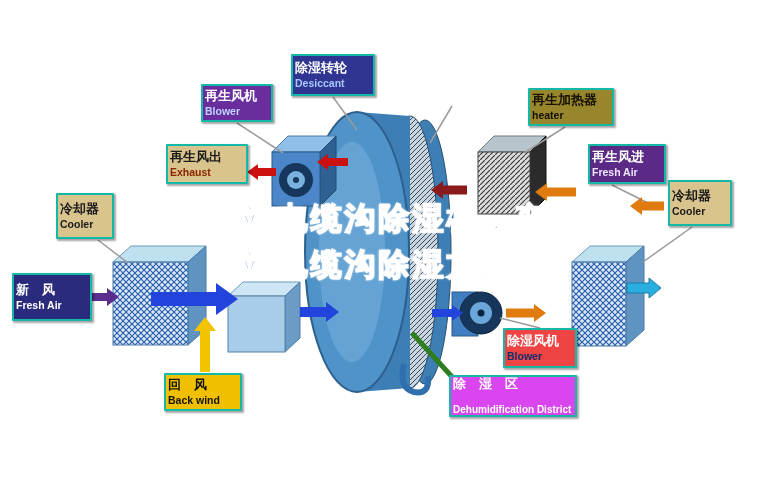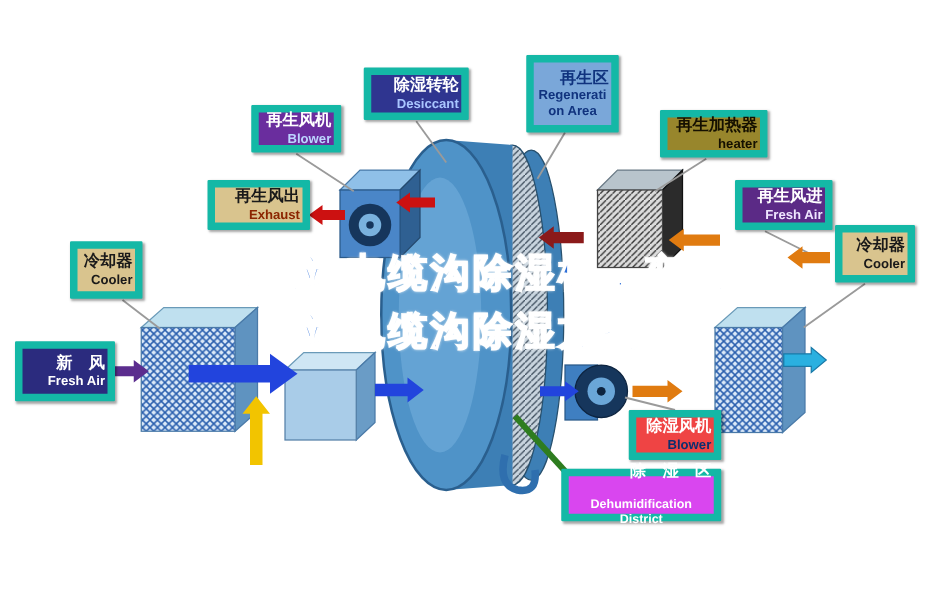--- a/index.html
+++ b/index.html
@@ -4,22 +4,22 @@
 <style>
   html,body{margin:0;padding:0;background:#fff;}
   .canvas{
     position:relative;width:757px;height:488px;background:#ffffff;overflow:hidden;
     font-family:"Liberation Sans", sans-serif;
   }
   .diagram-svg{position:absolute;left:0;top:0;z-index:1;}
   
   .label{
     position:absolute;z-index:10;box-sizing:border-box;
-    border:6px solid #14b8a6;border-radius:1px;
-    display:flex;flex-direction:column;align-items:flex-end;justify-content:center;
+    border:2px solid #14b8a6;border-radius:1px;
+    display:flex;flex-direction:column;align-items:flex-start;justify-content:center;
     text-align:center;line-height:1.25;padding:1px 2px;
     box-shadow:1.5px 1.5px 2px rgba(0,0,0,.35);
   }
   .label .zh{font-weight:bold;font-size:13px;white-space:nowrap;}
   .label .en{font-weight:bold;font-size:10.5px;word-break:break-word;}
   #lbl-desiccant{left:291px;top:54px;width:84px;height:42px;background:#2f3590;color:#fff;}
   #lbl-desiccant .en{color:#a9c6ff;}
   #lbl-regen-area{left:421px;top:44px;width:74px;height:62px;background:#7aa7d9;color:#10337e;}
   #lbl-regen-blower{left:201px;top:84px;width:72px;height:38px;background:#6a2d9e;color:#fff;}
   #lbl-regen-blower .en{color:#bcd4ff;}
@@ -143,24 +143,20 @@
       <polygon points="664,201.5 642,201.5 642,197 630,206 642,215 642,210.5 664,210.5" fill="#e07b10"></polygon>
       <polygon points="506,308.5 534,308.5 534,304 546,313 534,322 534,317.5 506,317.5" fill="#e07b10"></polygon>
       <polygon points="627,283 649,283 649,278 661,288 649,298 649,293 627,293" fill="#2ab0e0" stroke="#1a7aa8"></polygon>
     </g>
   </svg>
 
   <div class="label" id="lbl-desiccant">
     <span class="zh">除湿转轮</span>
     <span class="en">Desiccant</span>
   </div>
-  <div class="label" id="lbl-regen-area">
-    <span class="zh">再生区</span>
-    <span class="en">Regeneration Area</span>
-  </div>
   <div class="label" id="lbl-regen-blower">
     <span class="zh">再生风机</span>
     <span class="en">Blower</span>
   </div>
   <div class="label" id="lbl-regen-heater">
     <span class="zh">再生加热器</span>
     <span class="en">heater</span>
   </div>
   <div class="label" id="lbl-exhaust">
     <span class="zh">再生风出</span>
@@ -175,20 +171,24 @@
     <span class="en">Cooler</span>
   </div>
   <div class="label" id="lbl-cooler-right">
     <span class="zh">冷却器</span>
     <span class="en">Cooler</span>
   </div>
   <div class="label" id="lbl-fresh-air">
     <span class="zh">新　风</span>
     <span class="en">Fresh Air</span>
   </div>
+  <div class="label" id="lbl-back-wind">
+    <span class="zh">回　风</span>
+    <span class="en">Back wind</span>
+  </div>
   <div class="label" id="lbl-dehumid-blower">
     <span class="zh">除湿风机</span>
     <span class="en">Blower</span>
   </div>
   <div class="label" id="lbl-dehumid-district">
     <span class="zh">除　湿　区</span>
     <span class="en">Dehumidification District</span>
   </div>
 
   <div class="watermark">

